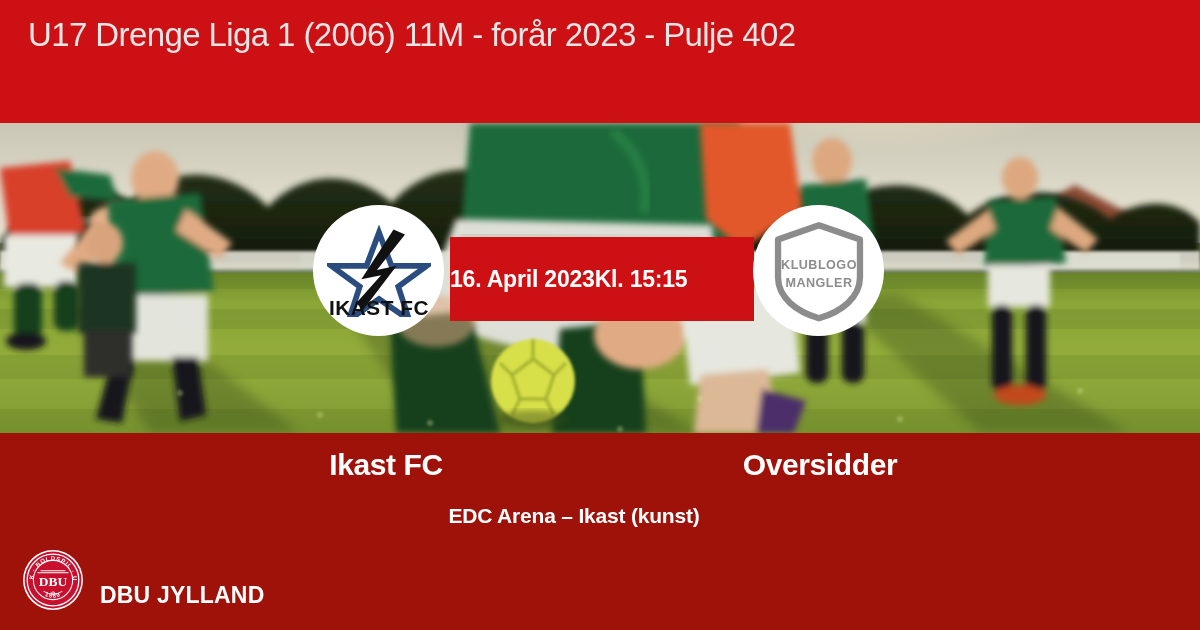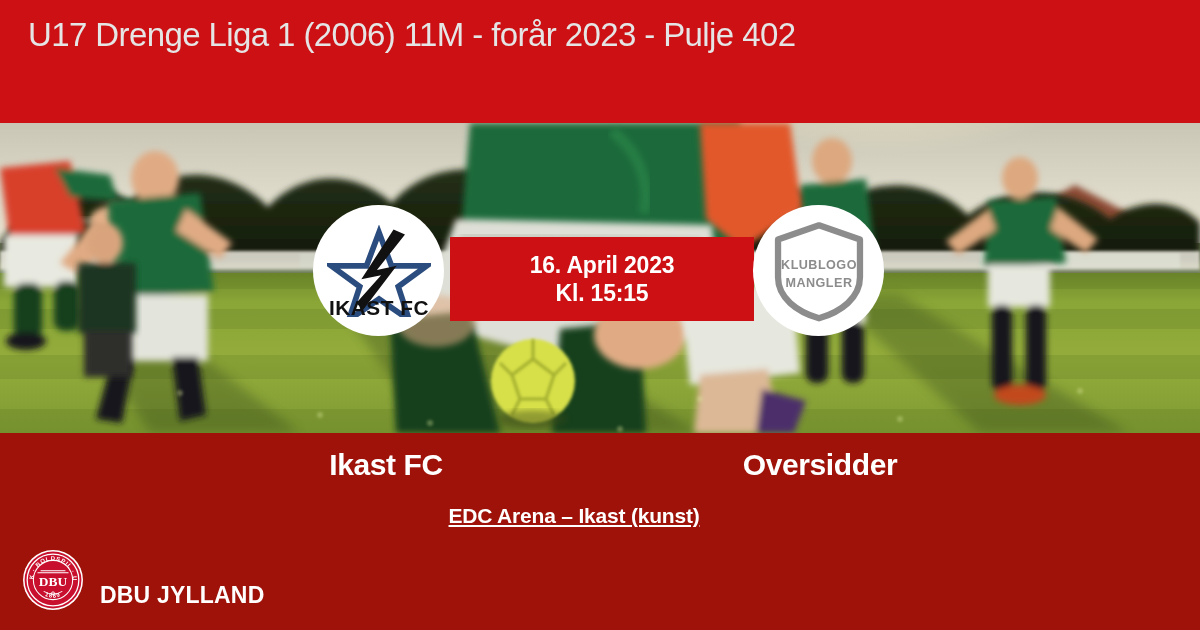--- a/index.html
+++ b/index.html
@@ -64,23 +64,23 @@
   
   .ribbon {
     position: absolute;
     left: 450px;
     top: 237px;
     width: 304px;
     height: 84px;
     background: #CC1014;
     z-index: 3;
     display: flex;
-    flex-direction: column;
+    flex-direction: row;
     align-items: center;
-    justify-content: center;
+    justify-content: flex-start;
   }
   .ribbon-date, .ribbon-time {
     color: #ffffff;
     font-size: 23px;
     font-weight: bold;
     line-height: 1.22;
     letter-spacing: -0.2px;
     white-space: nowrap;
   }
 
@@ -136,21 +136,20 @@
     position: absolute;
     left: 0; top: 70px;
     width: 1148px;
     text-align: center;
     color: #ffffff;
     font-size: 21px;
     font-weight: bold;
     letter-spacing: -0.2px;
     line-height: 1.2;
     white-space: nowrap;
-    text-decoration: underline;
   }
 
   
   .footer {
     position: absolute;
     left: 22px;
     top: 545px;
     height: 70px;
     display: flex;
     align-items: center;

